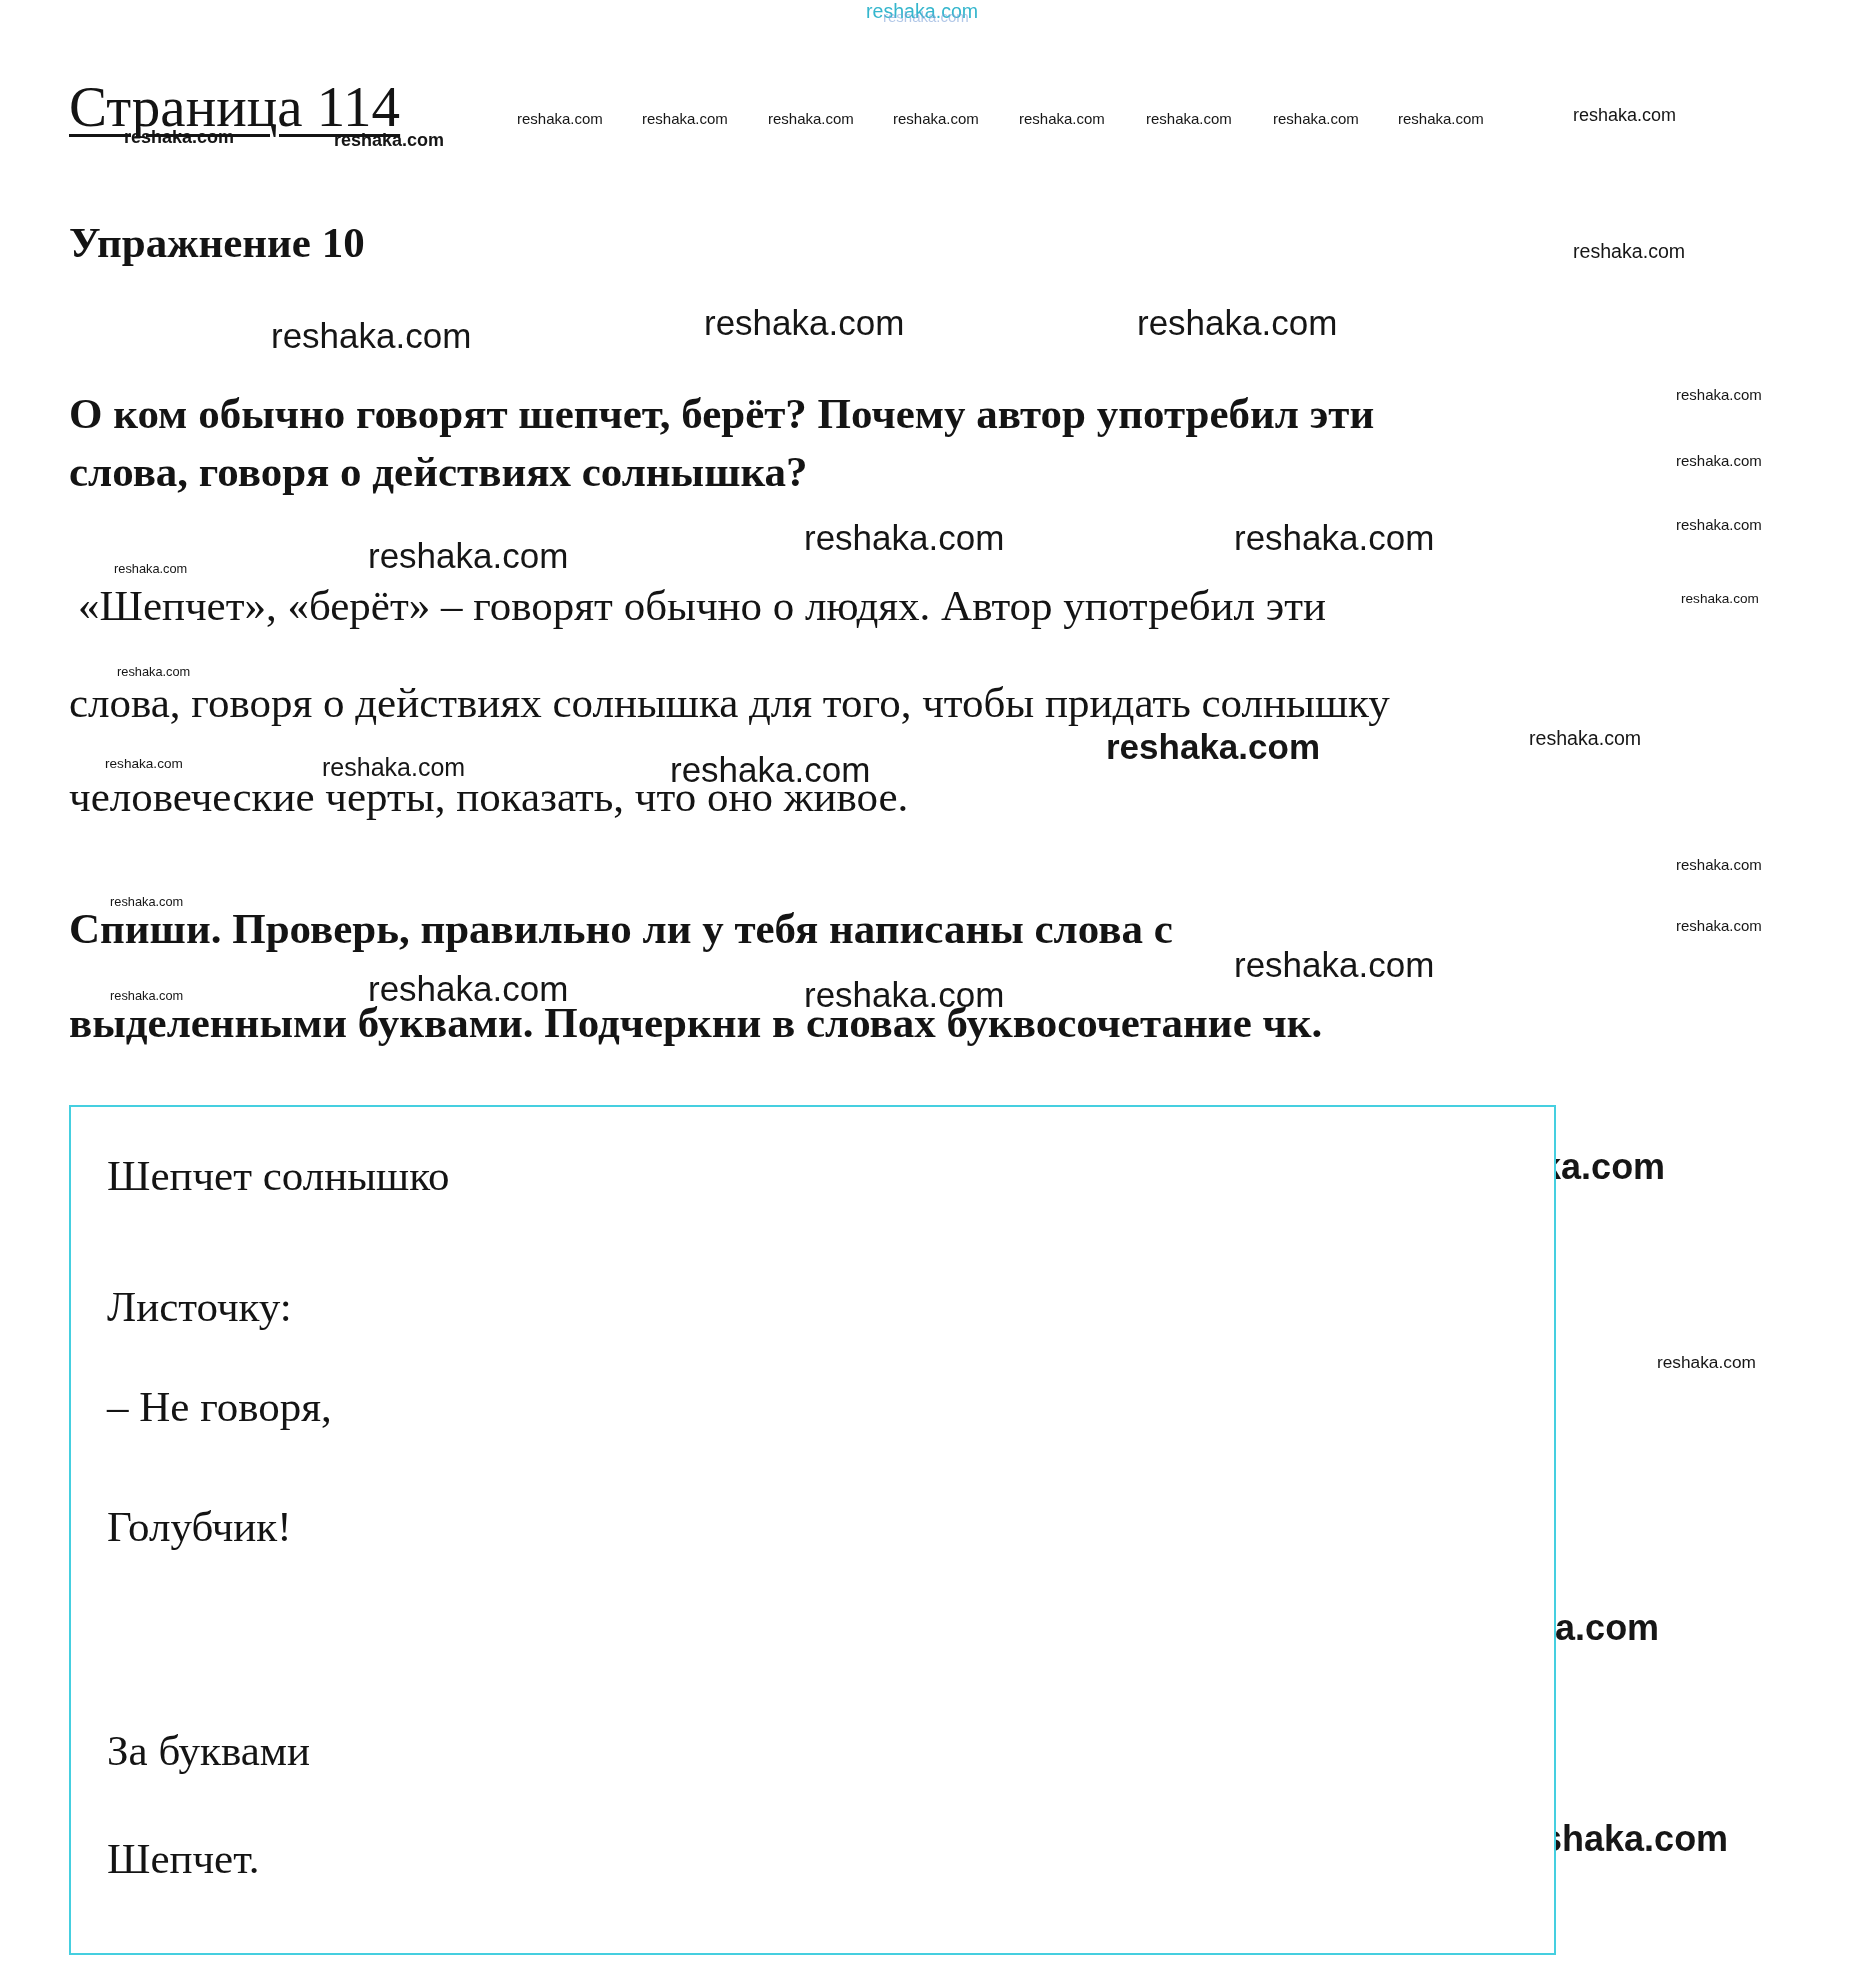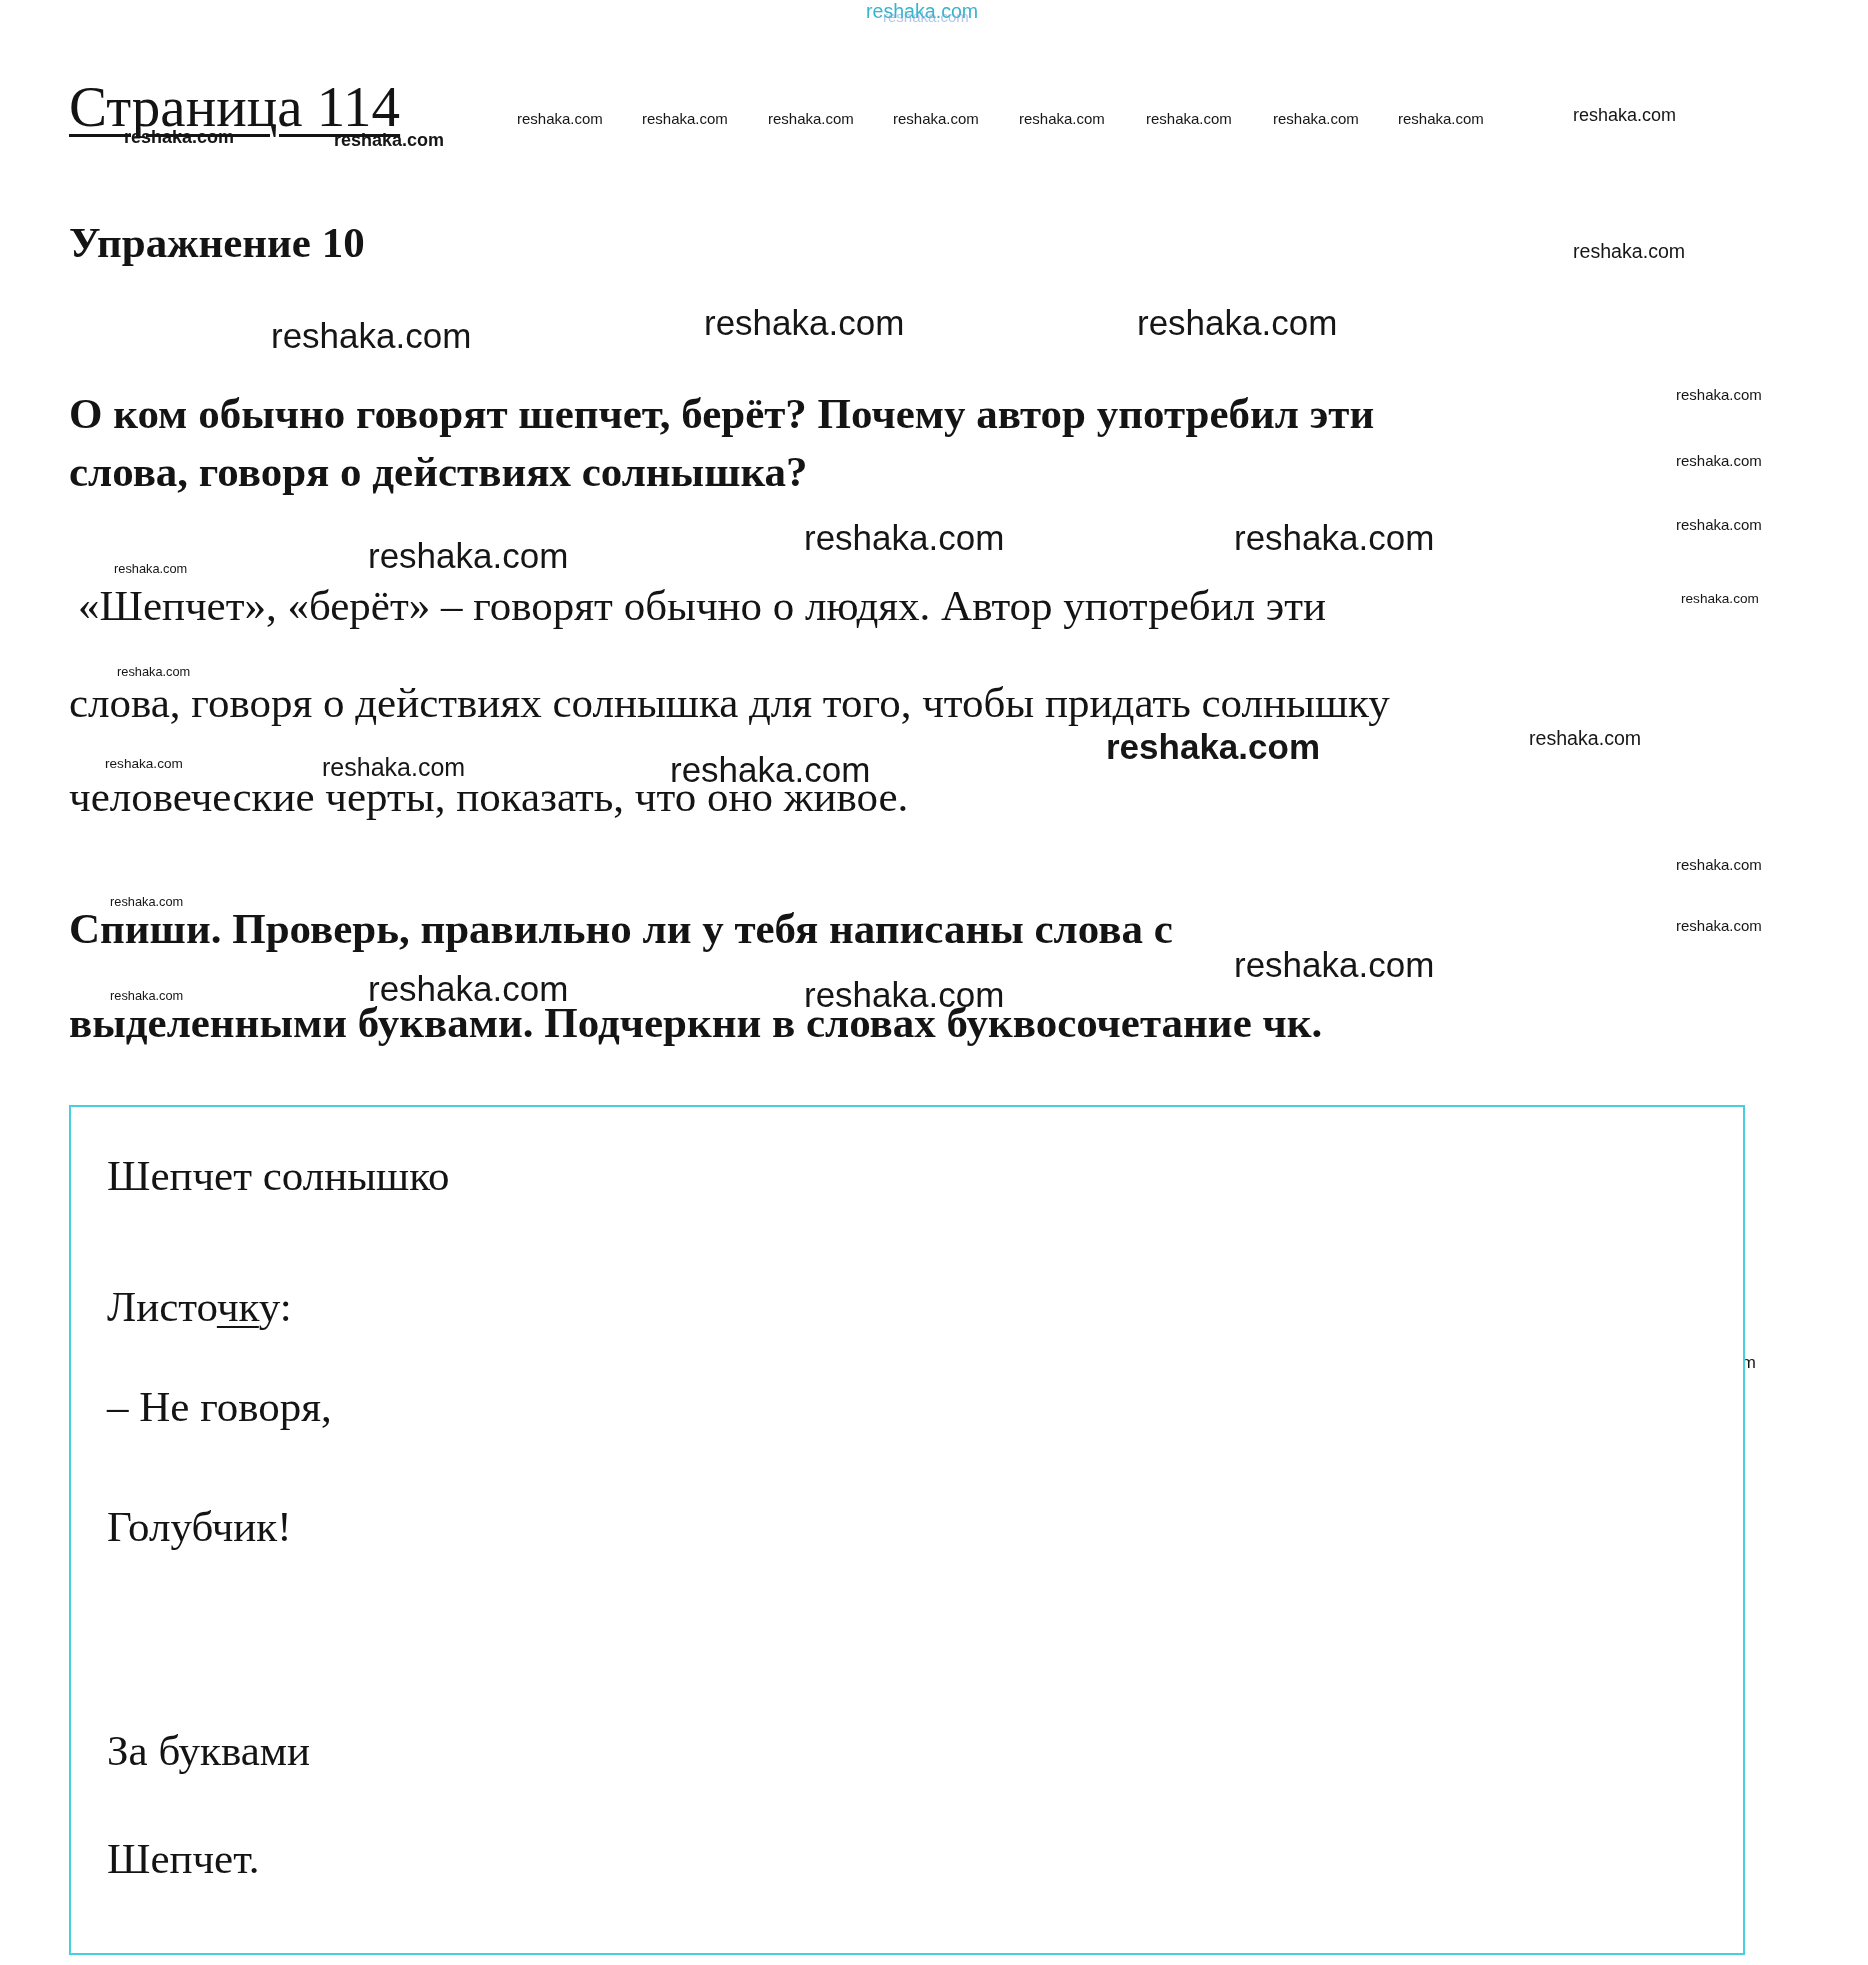--- a/index.html
+++ b/index.html
@@ -20,27 +20,26 @@
   }
   .wm {
     position:absolute; white-space:nowrap;
     font-family:"Liberation Sans","DejaVu Sans",sans-serif;
     color:#161616;
   }
   .wm-accent { color:var(--accent,#35b6cd); }
   .wm-accent2 { color:var(--accent2,#7fa3d8); opacity:.6; }
   .wm-b { font-weight:700; }
   .poem-box {
-    position:absolute; left:69px; top:1105px; width:1676px; height:850px;
+    position:absolute; left:69px; top:1105px; width:1487px; height:850px;
     border:2.3px solid var(--box-border,#45cfe0);
     background:#ffffff;
   }
   .poem-line { position:absolute; left:36px; white-space:nowrap; font-size:43px; }
   .poem-line .u {
-    text-decoration:underline;
     text-decoration-thickness:2.3px;
     text-underline-offset:5.3px;
   }
 </style>
 </head>
 <body>
 
 <div>
 
   <span class="wm wm-accent" style="left:866px;top:0px;font-size:19.6px">reshaka.com</span>

